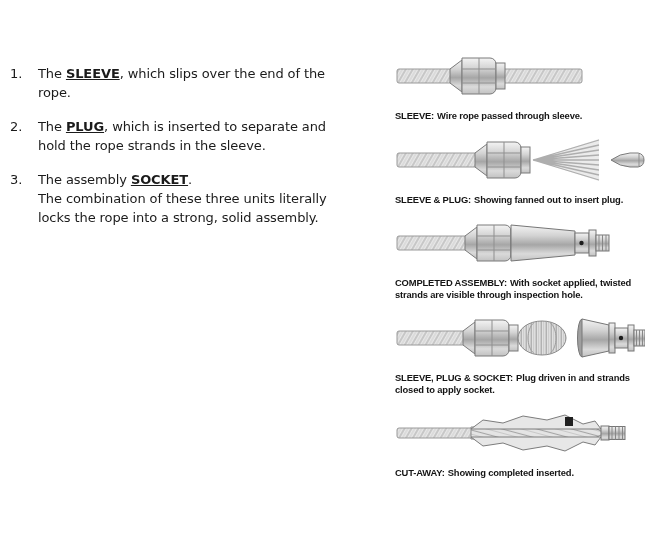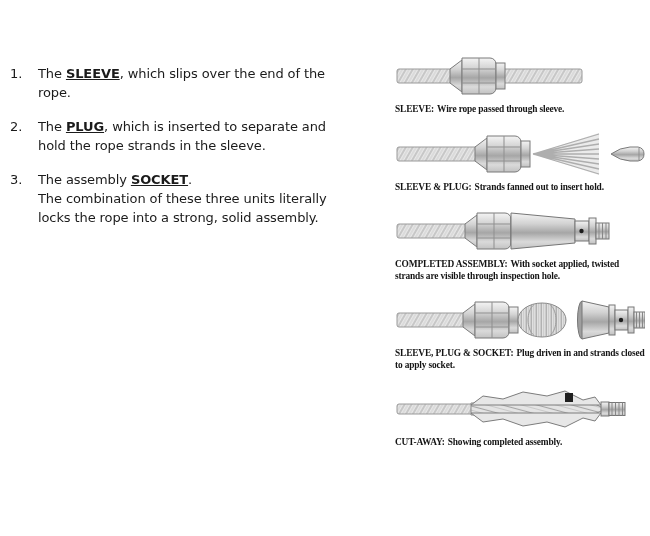--- a/index.html
+++ b/index.html
@@ -37,22 +37,22 @@
     position:absolute;
     left:395px;top:50px;
     width:252px;
   }
   .fig{
     margin:0 0 12px 0;
     padding:0;
   }
   .fig svg{display:block;}
   .cap{
-    margin-top:2px;
-    font-family:Liberation Serif, serif;
+    margin-top:8px;
+    font-family:Liberation Sans, sans-serif;
     font-weight:bold;
     font-size:9.4px;
     line-height:11.5px;
     letter-spacing:-0.15px;
     color:#141414;
   }
   .cap .cap-label{margin-right:3px;}
   .defs-holder{position:absolute;width:0;height:0;}
 </style>
 </head>
@@ -134,21 +134,21 @@
 
     <figure class="fig">
       <svg width="250" height="52" viewBox="0 0 250 52">
         <rect x="2" y="19" width="82" height="14" rx="2" fill="url(#ropeP)" stroke="#9a9a9a" stroke-width="1"></rect>
         <polygon points="138,26 204,5 204,47" fill="#ebebeb"></polygon>
         <path d="M138,26 L204,6 M138,26 L204,11 M138,26 L204,16 M138,26 L204,21 M138,26 L204,26 M138,26 L204,31 M138,26 L204,36 M138,26 L204,41 M138,26 L204,46" stroke="#aeaeae" stroke-width="1.3" fill="none"></path>
         <use href="#sleeveG" x="80" y="0"></use>
         <path d="M216,26 Q225,19.5 235,19 L243,19 Q249,20 249,26 Q249,32 243,33 L235,33 Q225,32.5 216,26 Z" fill="url(#metalG)" stroke="#7a7a7a" stroke-width="1"></path>
         <line x1="244" y1="20" x2="244" y2="32" stroke="#8f8f8f" stroke-width="1"></line>
       </svg>
-      <figcaption class="cap"><b class="cap-label">SLEEVE &amp; PLUG:</b><span>Strands fanned out to insert hold.</span></figcaption>
+      <figcaption class="cap"><b class="cap-label">SLEEVE &amp; PLUG:</b><span>Showing fanned out to insert plug.</span></figcaption>
     </figure>
 
     <figure class="fig">
       <svg width="250" height="52" viewBox="0 0 250 52">
         <rect x="2" y="19" width="74" height="14" rx="2" fill="url(#ropeP)" stroke="#9a9a9a" stroke-width="1"></rect>
         <use href="#sleeveG" x="70" y="0"></use>
         <path d="M116,8 L180,14 L180,38 L116,44 Z" fill="url(#metalG)" stroke="#767676" stroke-width="1"></path>
         <rect x="180" y="16" width="14" height="20" fill="url(#metalG)" stroke="#767676" stroke-width="1"></rect>
         <circle cx="186.5" cy="26" r="2.2" fill="#1c1c1c"></circle>
         <rect x="194" y="13" width="7" height="26" fill="url(#metalG)" stroke="#767676" stroke-width="1"></rect>
@@ -173,17 +173,17 @@
       <svg width="250" height="52" viewBox="0 0 250 52">
         <rect x="2" y="21" width="76" height="10" rx="2" fill="url(#ropeP)" stroke="#9a9a9a" stroke-width="1"></rect>
         <polygon points="76,20 198,20 210,26 198,32 76,32" fill="url(#hatchP)" stroke="#8a8a8a" stroke-width="1"></polygon>
         <polygon points="76,22 88,13 108,16 128,9 152,13 170,8 188,17 200,14 206,22" fill="#e7e7e7" stroke="#7c7c7c" stroke-width="1"></polygon>
         <polygon points="76,30 88,39 108,36 128,43 152,39 170,44 188,35 200,38 206,30" fill="#e7e7e7" stroke="#7c7c7c" stroke-width="1"></polygon>
         <rect x="170" y="10" width="8" height="9" fill="#1f1f1f"></rect>
         <rect x="206" y="19" width="8" height="14" fill="url(#metalG)" stroke="#767676" stroke-width="1"></rect>
         <rect x="214" y="19.5" width="16" height="13" fill="url(#metalG)" stroke="#767676" stroke-width="1"></rect>
         <path d="M217,19.5 v13 M220.5,19.5 v13 M224,19.5 v13 M227.5,19.5 v13" stroke="#878787" stroke-width="1" fill="none"></path>
       </svg>
-      <figcaption class="cap"><b class="cap-label">CUT-AWAY:</b><span>Showing completed assembly.</span></figcaption>
+      <figcaption class="cap"><b class="cap-label">CUT-AWAY:</b><span>Showing completed inserted.</span></figcaption>
     </figure>
 
   </div>
 </div>
 
 </body></html>

